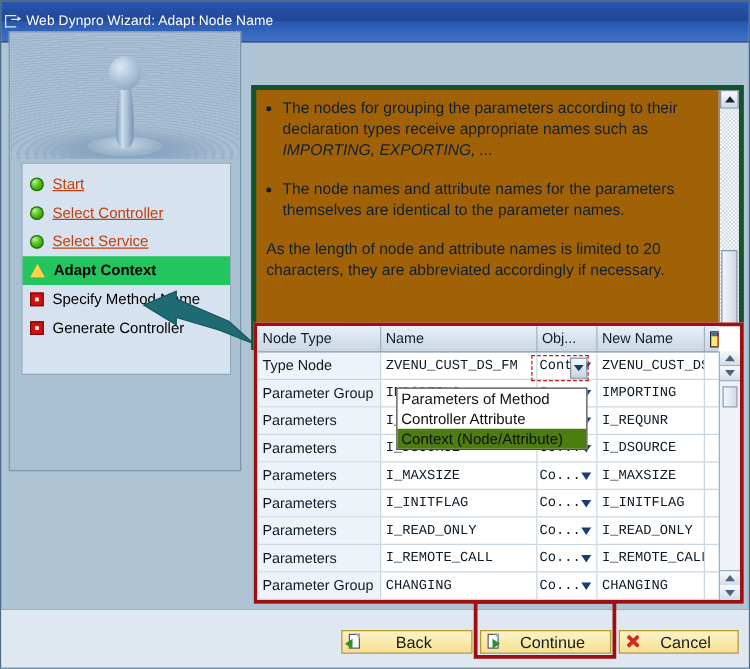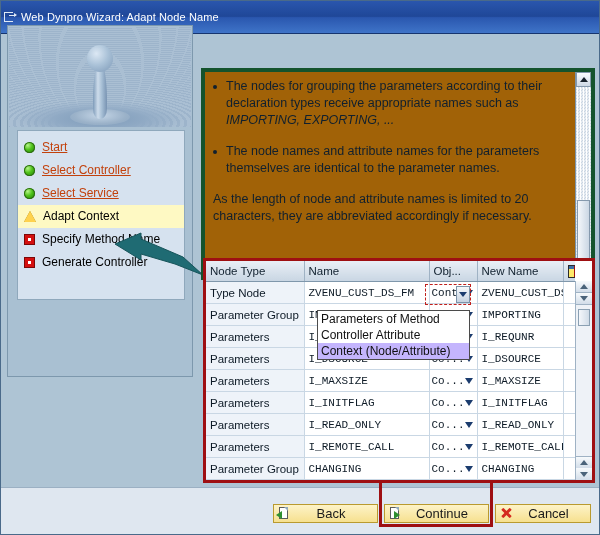--- a/index.html
+++ b/index.html
@@ -48,21 +48,21 @@
      border-radius:50%;}
   .drop-base{position:absolute;left:50%;margin-left:-30px;top:82px;width:60px;height:16px;
      background:radial-gradient(ellipse at 50% 40%,#c4d5e6 0%,#9bb2c9 60%,rgba(155,178,201,0) 100%);
      border-radius:50%;}
 
   .navbox{position:absolute;left:9px;top:104px;width:168px;height:170px;
           background:#d6e2ef;border:1px solid #8fa8bc;box-sizing:border-box;padding:5px 0 0 0;}
   .navrow{display:flex;align-items:center;height:23px;padding-left:6px;gap:7px;}
   .navrow .lbl{font-size:12px;line-height:13px;white-space:nowrap;}
   .navrow.done .lbl{color:#c2410c;text-decoration:underline;cursor:pointer;}
-  .navrow.current{background:#fef9c3;}
+  .navrow.current{background:#22c55e;font-weight:bold;}
   .navrow.current .lbl{color:#000;}
   .navrow.todo .lbl{color:#000;}
 
   .ico{width:11px;height:11px;flex:0 0 auto;position:relative;}
   .ico.green{border-radius:50%;
      background:radial-gradient(circle at 34% 30%,#b6f58a 0%,#4fc21a 42%,#1a7a05 100%);
      box-shadow:0 0 0 1px #2d6b12 inset;}
   .ico.tri{width:0;height:0;border-left:6px solid transparent;border-right:6px solid transparent;
      border-bottom:11px solid #ffd24d;filter:drop-shadow(0 0 .4px #8a6a00);}
   .ico.red{background:#d40f0f;border:1px solid #7d0707;box-sizing:border-box;}
@@ -120,21 +120,21 @@
   .dd-highlight{position:absolute;left:424px;top:266px;width:46px;height:21px;
      border:1.5px dashed #c0201c;box-sizing:border-box;pointer-events:none;}
   .dd-btn{position:absolute;left:455px;top:268px;width:14px;height:17px;
      background:linear-gradient(to bottom,#f6f9fc,#c6d3e1);border:1px solid #7d93a8;
      box-sizing:border-box;display:flex;align-items:center;justify-content:center;}
 
   
   .ddlist{position:absolute;left:313px;top:289px;width:153px;
      background:#fff;border:1px solid #4b4b4b;box-sizing:border-box;z-index:30;}
   .ddopt{height:16px;line-height:16px;font-size:12px;padding-left:3px;color:#101010;white-space:nowrap;}
-  .ddopt.sel{background:#c4b5fd;}
+  .ddopt.sel{background:#4d7c0f;}
 
   
   .tscroll{position:absolute;right:0;top:20px;bottom:0;width:17px;background:#eef2f7;
            border-left:1px solid #9fb2c4;box-sizing:border-box;}
   .tsb-btn{width:100%;height:12px;display:flex;align-items:center;justify-content:center;
            background:linear-gradient(to bottom,#f7fafc,#d2dde9);border-bottom:1px solid #9fb2c4;box-sizing:border-box;}
   .tsb-thumb{position:absolute;left:2px;width:12px;height:17px;
              background:linear-gradient(to right,#f4f7fb,#d0dbe7);border:1px solid #8aa0b3;box-sizing:border-box;}
   .caret-sm{width:0;height:0;border-left:4px solid transparent;border-right:4px solid transparent;}
   .caret-sm.up{border-bottom:5px solid #4a637a;}

